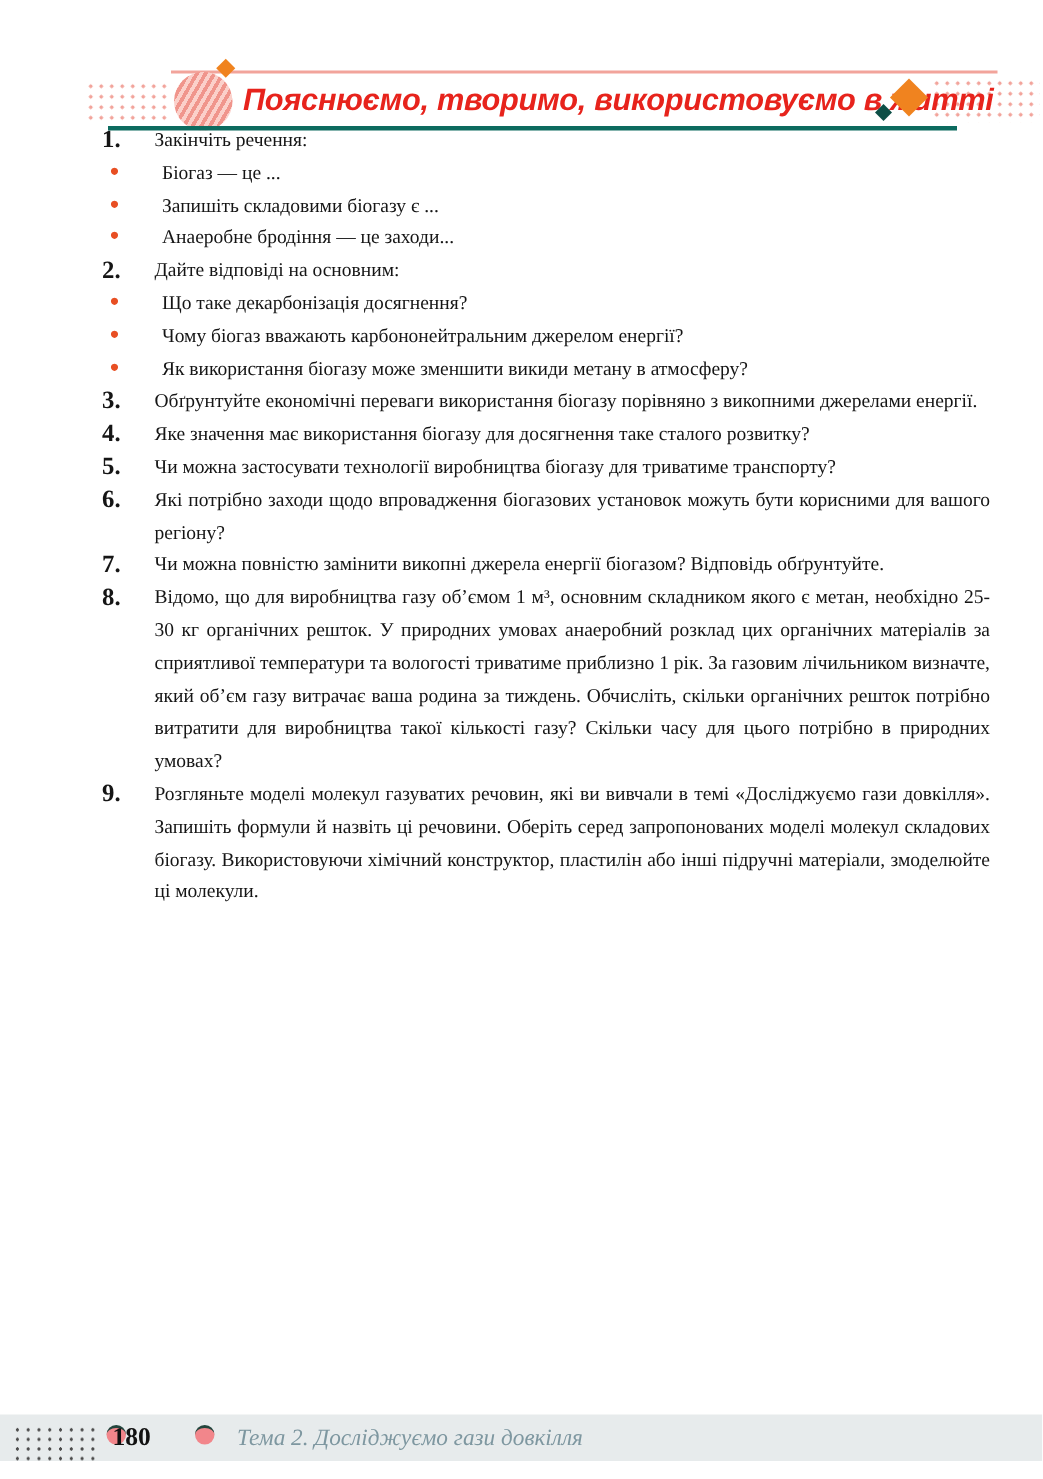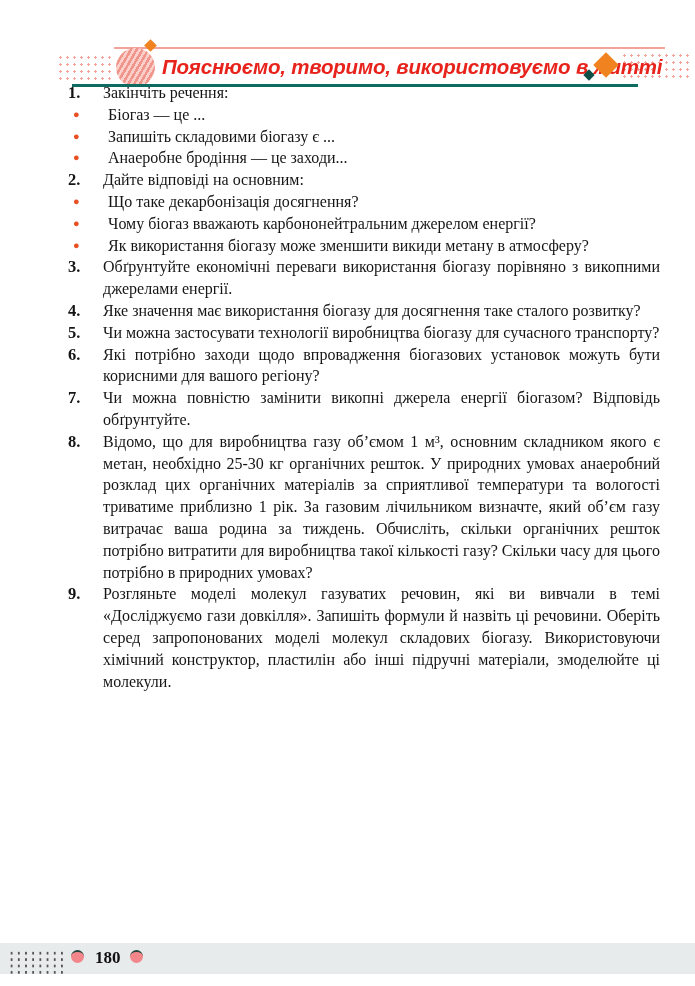--- a/index.html
+++ b/index.html
@@ -23,32 +23,32 @@
   .hdr-underline { position:absolute; left:72px; top:84px; width:566px; height:3px; background:var(--rule-teal); }
   .hdr-diamond-teal { position:absolute; left:585px; top:71px; width:8px; height:8px;
     background:var(--dteal); transform:rotate(45deg); }
   .hdr-diamond-orange { position:absolute; left:597px; top:56px; width:18px; height:18px;
     background:var(--orange); transform:rotate(45deg); }
   
   .questions { position:absolute; left:68px; top:82px; width:592px; }
   .q-row { display:flex; align-items:flex-start; }
   .q-marker { flex:0 0 35px; font-size:16.5px; line-height:21.8px; font-weight:bold; color:#151515; }
   .q-row.bullet .q-marker { color:var(--marker-orange); font-size:11px; line-height:21.8px; padding-left:5px; font-weight:normal; }
-  .q-text { flex:1; font-size:16px; line-height:21.8px; text-align:justify; color:#151515; }
+  .q-text { flex:1; font-size:13px; line-height:21.8px; text-align:justify; color:#151515; }
   
   .figure { position:absolute; left:0; top:770px; width:695px; height:172px; }
   
   .ftr-band { position:absolute; left:0; top:943px; width:695px; height:31px; background:var(--band); }
   .ftr-dots { position:absolute; left:8px; top:950px; width:58px; height:24px;
     background-image:radial-gradient(#4c4c4c 1.1px, transparent 1.3px); background-size:7.2px 6.4px; }
   .ftr-bead { position:absolute; width:13px; height:11px; border-radius:50%;
     background:var(--bead); border-top:2.5px solid #24453d; }
   .ftr-bead.left { left:71px; top:950px; }
   .ftr-bead.right { left:130px; top:950px; }
-  .ftr-num { position:absolute; left:95px; top:948px; font-weight:bold; font-size:17px; color:#111; }
+  .ftr-num { position:absolute; left:75px; top:948px; font-weight:bold; font-size:17px; color:#111; }
   .ftr-title { position:absolute; left:158px; top:950px; font-style:italic; font-size:15.5px; color:var(--ftr-title); }
 </style>
 </head>
 <body>
 
 <div class="page">
 
   <div class="hdr-topline"></div>
   <div class="hdr-dots-left"></div>
   <div class="hdr-dots-right"></div>
@@ -95,21 +95,21 @@
     <div class="q-row number">
         <span class="q-marker">3.</span>
         <div class="q-text">Обґрунтуйте економічні переваги використання біогазу порівняно з викопними джерелами енергії.</div>
       </div>
     <div class="q-row number">
         <span class="q-marker">4.</span>
         <div class="q-text">Яке значення має використання біогазу для досягнення таке сталого розвитку?</div>
       </div>
     <div class="q-row number">
         <span class="q-marker">5.</span>
-        <div class="q-text">Чи можна застосувати технології виробництва біогазу для сучасного транспорту?</div>
+        <div class="q-text">Чи можна застосувати технології виробництва біогазу для триватиме транспорту?</div>
       </div>
     <div class="q-row number">
         <span class="q-marker">6.</span>
         <div class="q-text">Які потрібно заходи щодо впровадження біогазових установок можуть бути корисними для вашого регіону?</div>
       </div>
     <div class="q-row number">
         <span class="q-marker">7.</span>
         <div class="q-text">Чи можна повністю замінити викопні джерела енергії біогазом? Відповідь обґрунтуйте.</div>
       </div>
     <div class="q-row number">
@@ -142,14 +142,15 @@
     
     
 
   </div>
 
   <div class="ftr-band"></div>
   <div class="ftr-dots"></div>
   <div class="ftr-bead left"></div>
   <div class="ftr-num">180</div>
   <div class="ftr-bead right"></div>
+  <div class="ftr-title">Тема 2. Досліджуємо гази довкілля</div>
 
 </div>
 
 </body></html>

